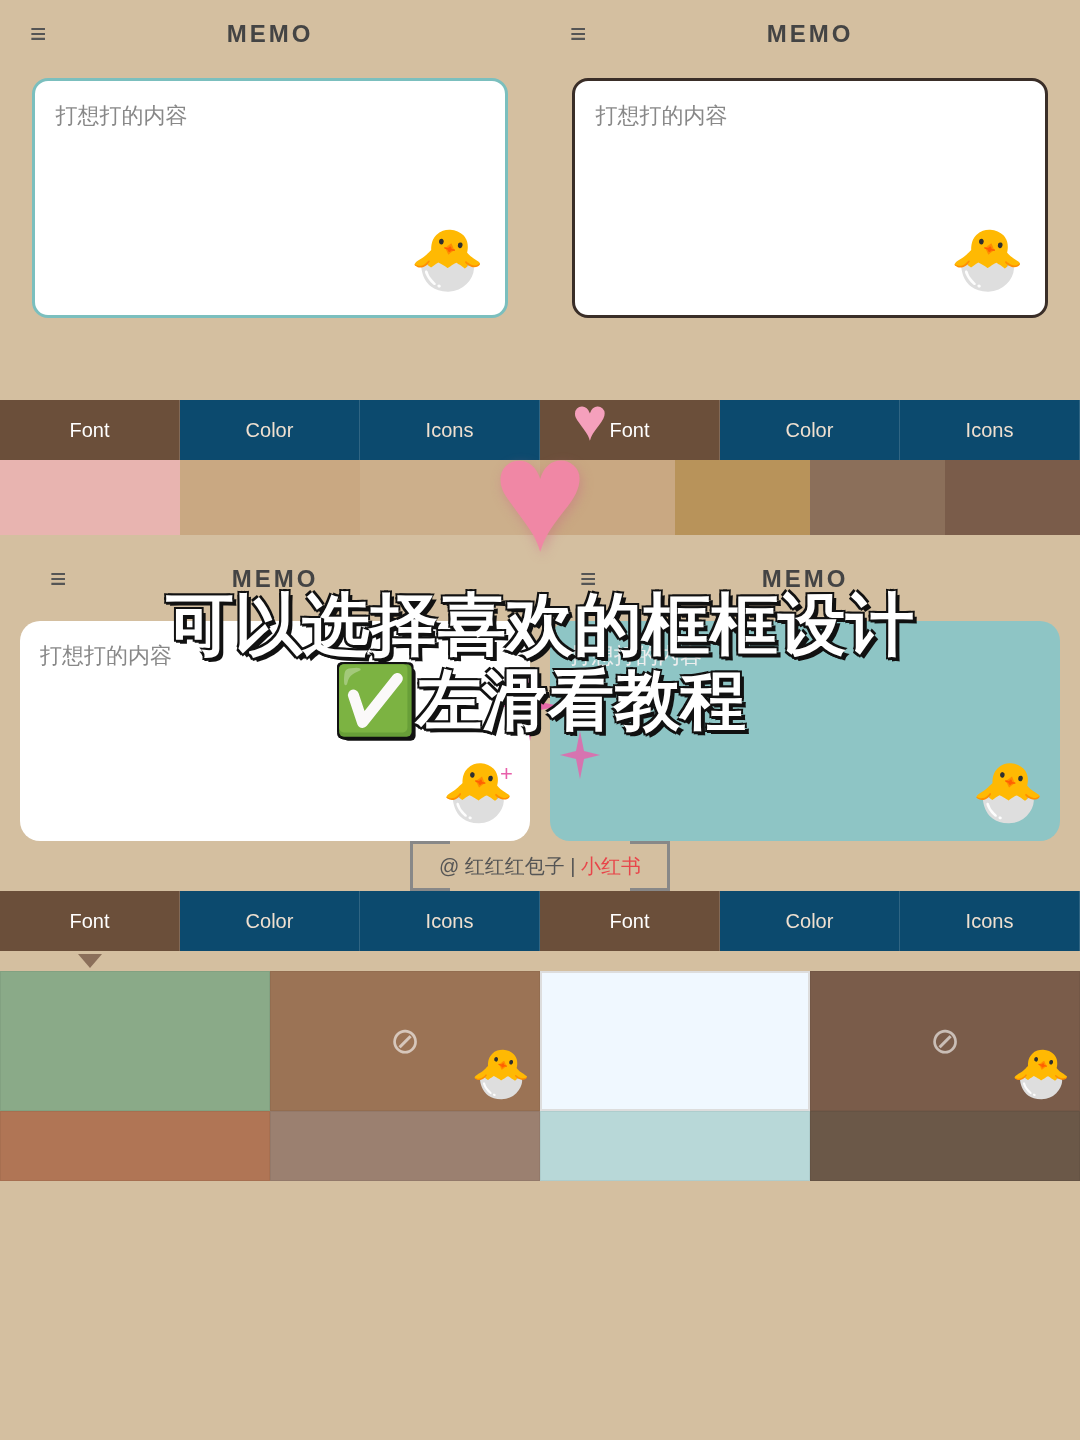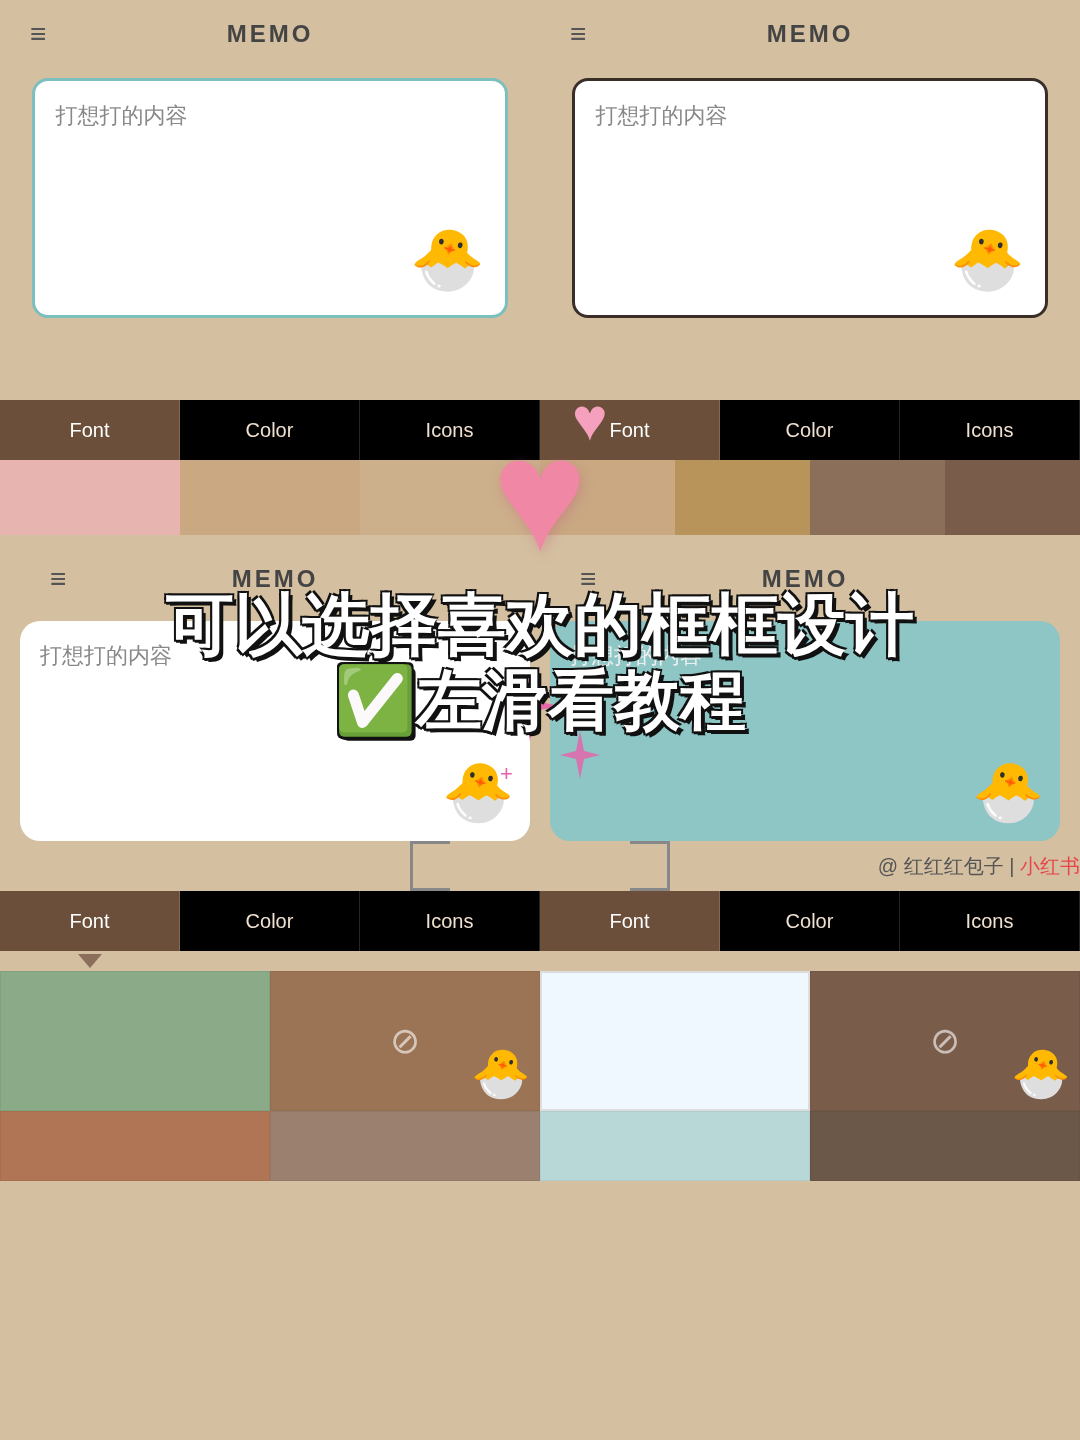--- a/index.html
+++ b/index.html
@@ -80,21 +80,21 @@
       position: absolute;
       bottom: 20px;
       right: 20px;
       font-size: 60px;
     }
 
     
     .tab-bar {
       width: 100%;
       height: 60px;
-      background-color: #000000;
+      background-color: #0c4a6e;
       display: flex;
       align-items: center;
     }
 
     .tab-section {
       width: 50%;
       display: flex;
     }
 
     .tab-item {
@@ -215,21 +215,21 @@
       </div>
     </div>
 
   </div>
 
   <div style="position:absolute; top:50px; left:0; right:0; z-index:30; text-align:center; pointer-events:none;">
     <div style="font-size:68px; font-weight:900; color:white; text-shadow:4px 4px 0 #111, -2px -2px 0 #111, 2px -2px 0 #111, -2px 2px 0 #111, 0 3px 0 #111; line-height:1.15; font-family:'Arial Black', 'Microsoft YaHei', sans-serif;">可以选择喜欢的框框设计</div>
     <div style="font-size:66px; font-weight:900; color:white; text-shadow:4px 4px 0 #111, -2px -2px 0 #111, 2px -2px 0 #111, -2px 2px 0 #111, 0 3px 0 #111; line-height:1.15; font-family:'Arial Black', 'Microsoft YaHei', sans-serif;">✅左滑看教程</div>
   </div>
 
-  <div style="position:relative; height:50px; display:flex; align-items:center; justify-content:flex-end;">
+  <div style="position:relative; height:50px; display:flex; align-items:center; justify-content:center;">
 
     <div style="position:absolute; left:38%; top:0; width:40px; height:40px; border-left:3px solid #888; border-top:3px solid #888;"></div>
     <div style="position:absolute; left:38%; bottom:0; width:40px; height:40px; border-left:3px solid #888; border-bottom:3px solid #888;"></div>
 
     <div style="font-size:20px; color:#555; z-index:10;">
       <span>@ 红红红包子</span>
       <span> | </span>
       <span style="color:#e8454a;">小红书</span>
     </div>
 

